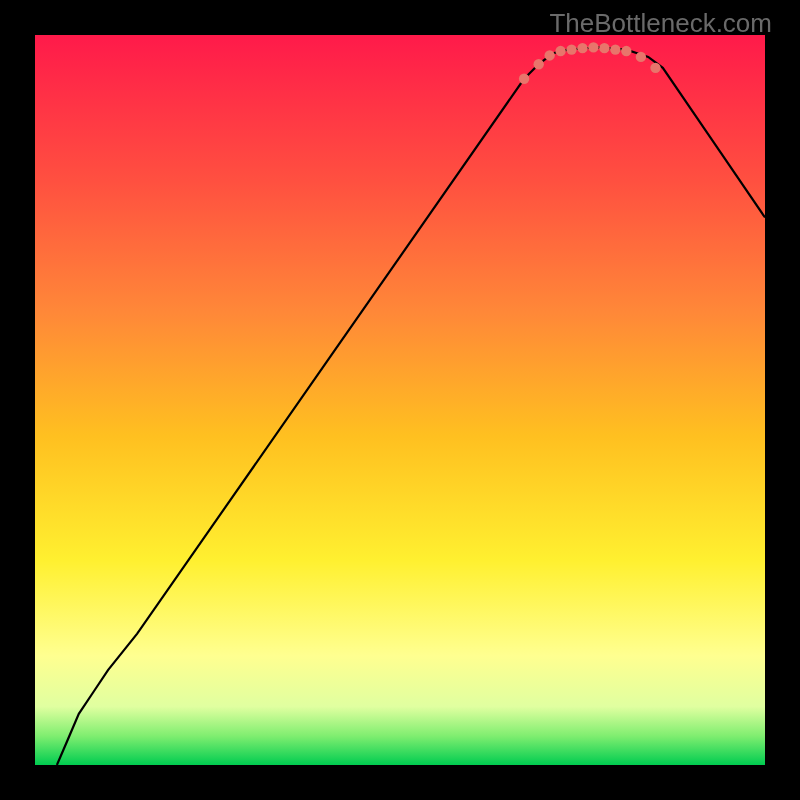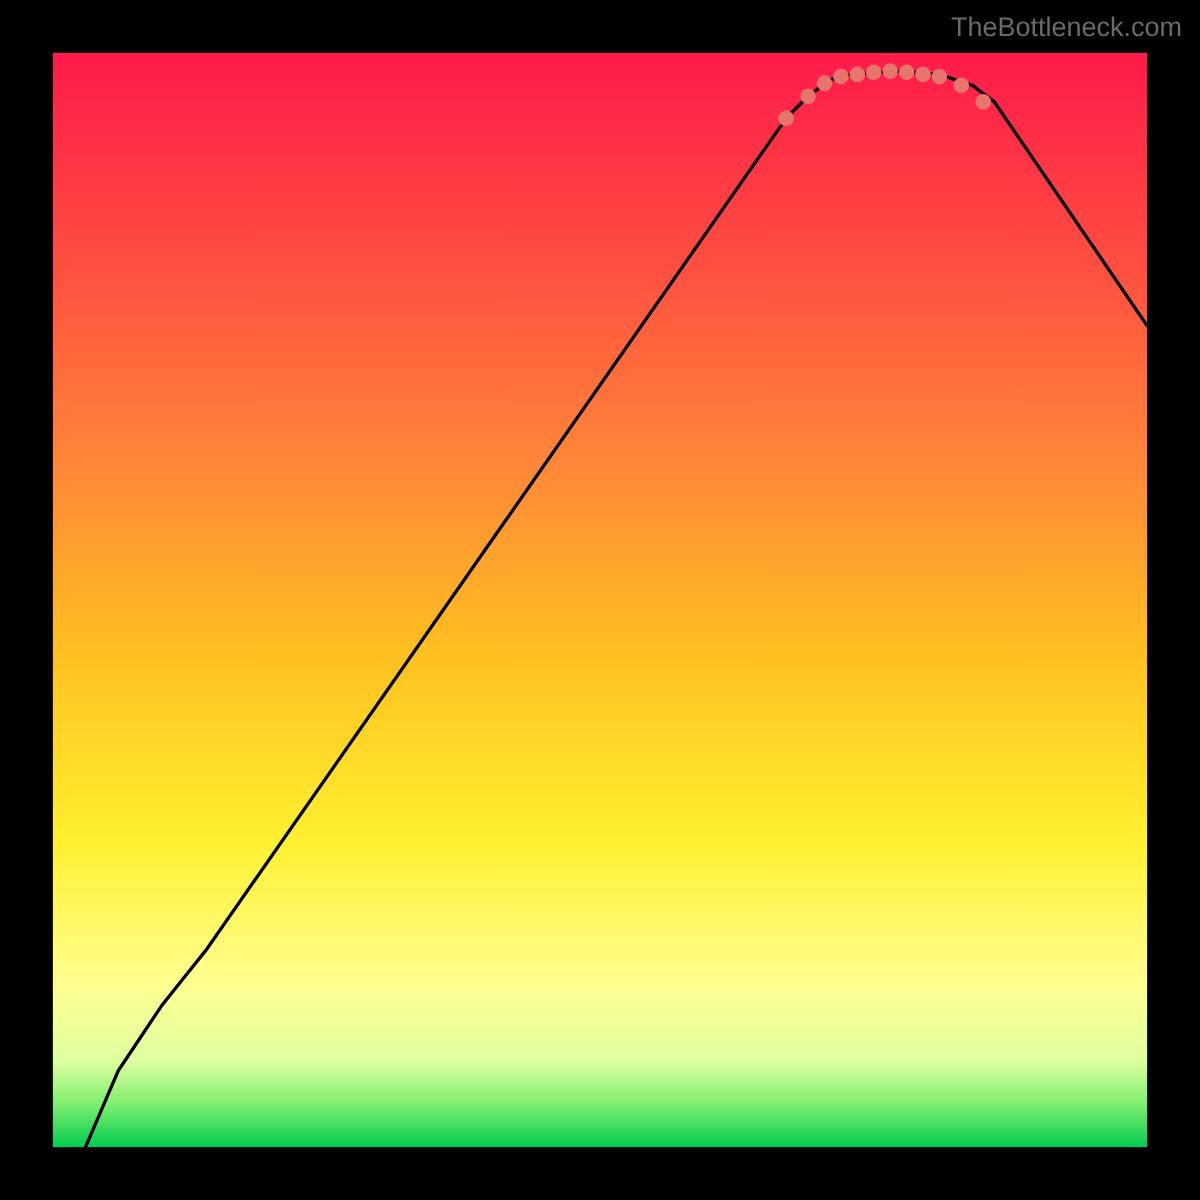--- a/index.html
+++ b/index.html
@@ -10,23 +10,23 @@
     body {
       width: 800px;
       height: 800px;
       background: #000;
       position: relative;
       font-family: Arial, sans-serif;
     }
     .watermark {
       position: absolute;
       top: 8px;
-      right: 12px;
+      right: 28px;
       color: #6a6a6a;
-      font-size: 18px;
+      font-size: 26px;
       font-weight: normal;
       z-index: 10;
     }
     .chart-area {
       position: absolute;
       left: 35px;
       top: 35px;
       width: 730px;
       height: 730px;
       overflow: hidden;

